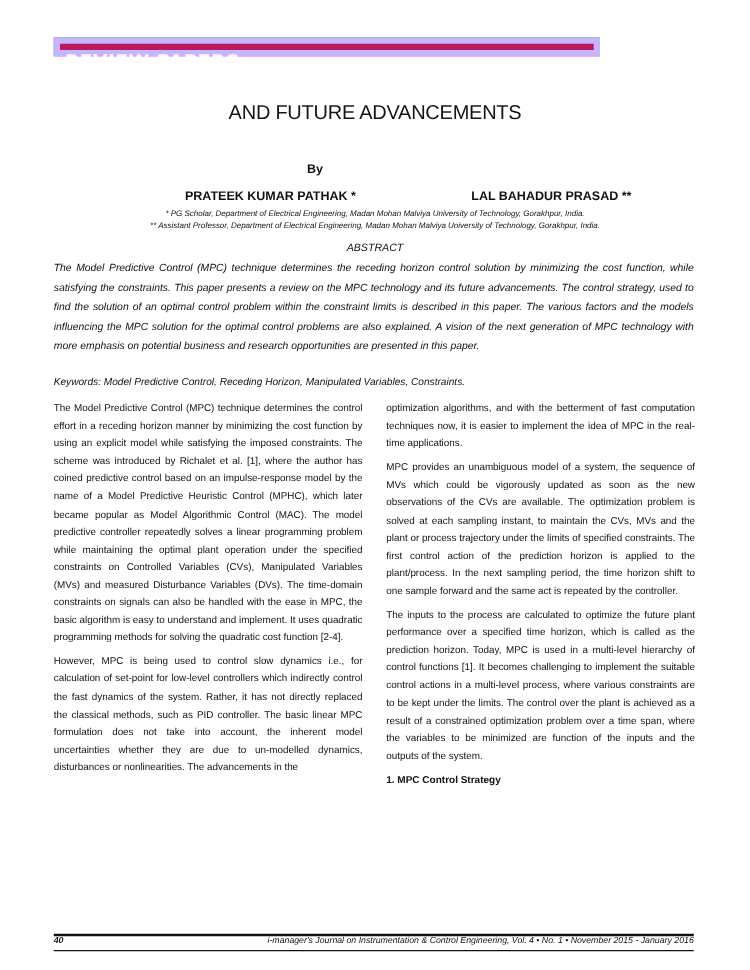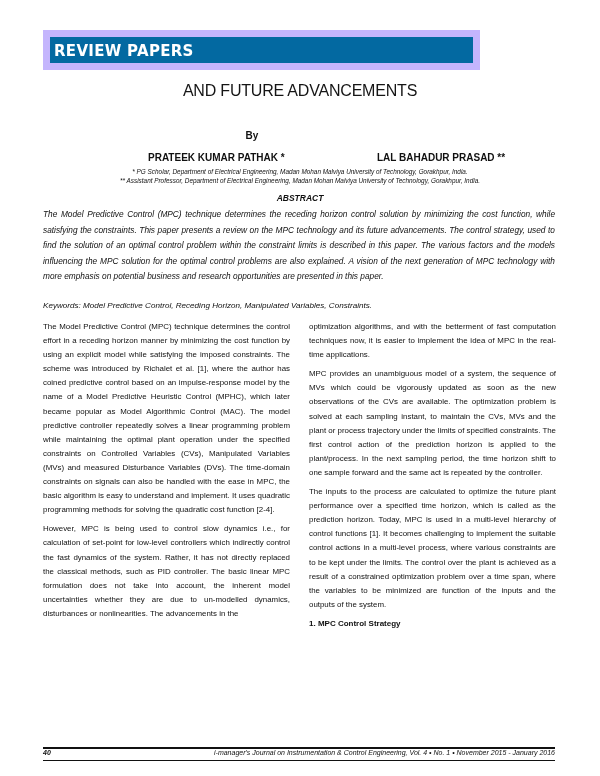--- a/index.html
+++ b/index.html
@@ -1,21 +1,21 @@
 <!DOCTYPE html>
 <html><head>
 <meta charset="utf-8">
 <style>
   * { margin: 0; padding: 0; box-sizing: border-box; }
   html, body { width: 600px; height: 776px; background: #ffffff; overflow: hidden; }
   body { font-family: "Liberation Sans", sans-serif; color: #111; position: relative; }
 
   .banner {
-    position: absolute; left: 43px; top: 30px; width: 437px; height: 40px;
-    background: #0369a1; border: 7px solid #c4b5fd;
+    position: absolute; left: 43px; top: 30px; width: 437px; height: 15px;
+    background: #be185d; border: 5px solid #c4b5fd;
   }
   .banner span {
     position: absolute; left: 4px; top: 5px;
     color: #fff; font-weight: bold; font-size: 15px; letter-spacing: 0.3px;
     font-family: "DejaVu Sans", sans-serif;
   }
 
   .title {
     position: absolute; left: 0; top: 80px; width: 600px; text-align: center;
     font-size: 16px; line-height: 21px; letter-spacing: -0.2px; color: #151515;
@@ -31,21 +31,21 @@
   .author.a2 { left: 341px; }
   .affil {
     position: absolute; left: 0; width: 600px; text-align: center;
     font-size: 6.4px; font-style: italic; line-height: 9px;
   }
   .affil.f1 { top: 167px; }
   .affil.f2 { top: 176px; }
 
   .abs-head {
     position: absolute; left: 0; top: 193px; width: 600px; text-align: center;
-    font-size: 8.5px; font-style: italic; font-weight: bold;
+    font-size: 8.5px; font-style: italic; font-weight: normal;
   }
   .abstract {
     position: absolute; left: 43px; top: 207px; width: 512px;
     font-size: 8.3px; font-style: italic; line-height: 15.5px; text-align: justify;
   }
   .keywords {
     position: absolute; left: 43px; top: 300px; width: 520px;
     font-size: 8.1px; font-style: italic; line-height: 12px;
   }
 

